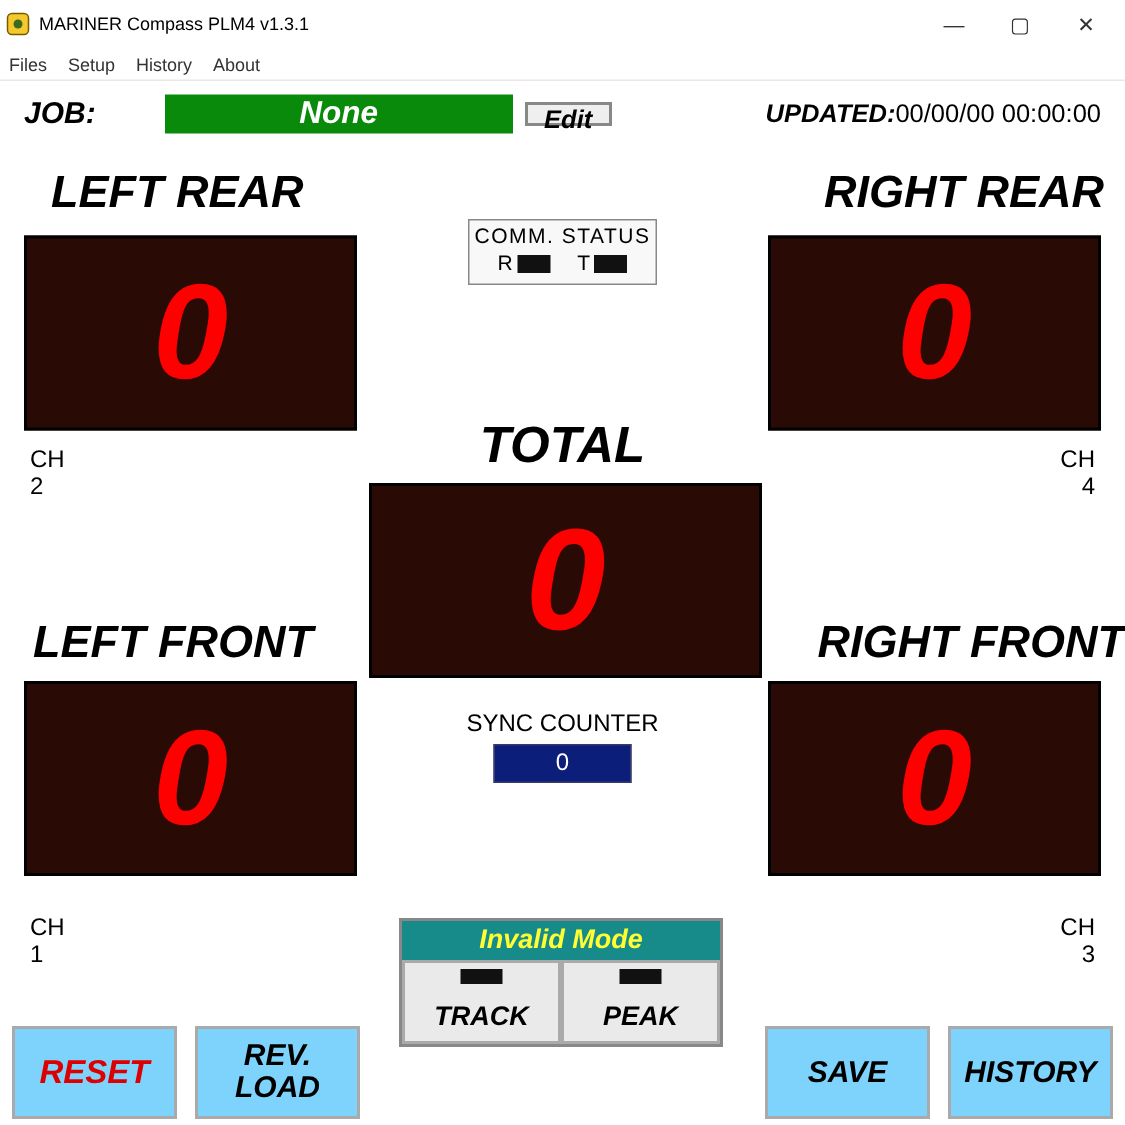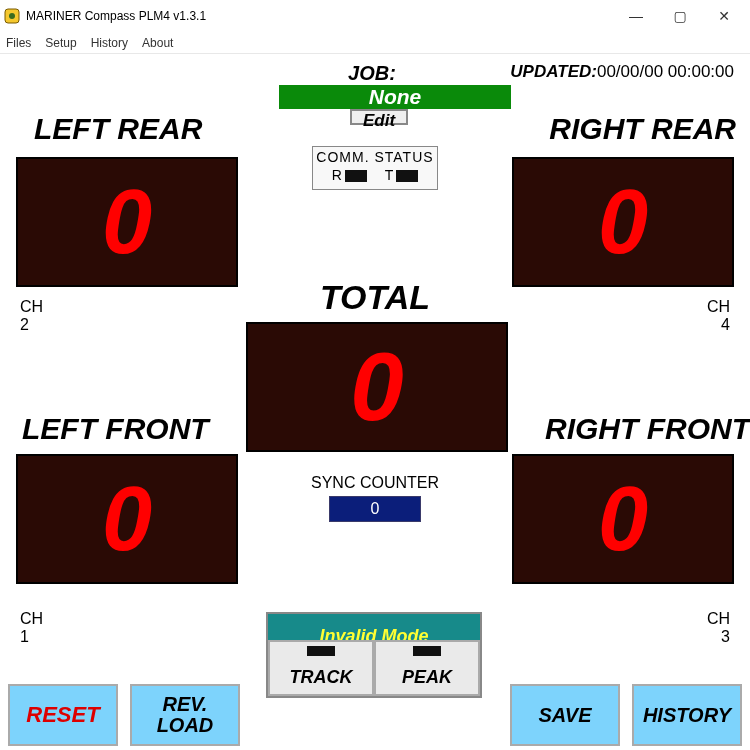--- a/index.html
+++ b/index.html
@@ -6,21 +6,21 @@
   body { font-family: Arial, sans-serif; background: #fff; width: 750px; height: 750px; position: relative; overflow: hidden; }
   .titlebar { height: 26px; display: flex; align-items: center; padding: 16px 4px; background: #fff; font-size: 12px; color: #000; }
   .titlebar .icon { width: 16px; height: 16px; margin-right: 6px; display: inline-flex; align-items: center; justify-content: center; }
   .titlebar .title { flex: 1; }
   .win-controls { display: flex; gap: 0; }
   .win-btn { width: 44px; height: 26px; display: flex; align-items: center; justify-content: center; font-size: 14px; color: #333; background: transparent; border: none; }
   .win-btn.close { width: 44px; }
   .menubar { height: 22px; display: flex; align-items: center; padding: 2px 6px; gap: 14px; font-size: 12px; color: #333; border-bottom: 1px solid #e8e8e8; }
   .menubar span { cursor: default; }
   .content { position: relative; width: 750px; height: 702px; }
-  .jobrow { position: absolute; top: 8px; left: 16px; right: 16px; height: 28px; display: flex; align-items: center; flex-direction: column; }
+  .jobrow { position: absolute; top: 8px; left: 16px; right: 16px; height: 28px; display: flex; align-items: center; }
   .joblabel { font-weight: bold; font-style: italic; font-size: 20px; margin-right: 6px; }
   .jobbox { width: 232px; height: 26px; background: #0a8a0a; color: #fff; font-weight: bold; font-style: italic; font-size: 21px; display: flex; align-items: center; justify-content: center; margin-left: 40px; }
   .editbtn { width: 58px; height: 16px; margin-left: 8px; font-weight: bold; font-style: italic; font-size: 17px; border: 2px solid #888; background: #efefef; }
   .updated { position: absolute; right: 0; font-size: 17px; }
   .updated .lbl { font-weight: bold; font-style: italic; }
   .gaugetitle { position: absolute; font-weight: bold; font-style: italic; font-size: 30px; line-height: 1; }
   .t-lr { top: 60px; left: 34px; }
   .t-rr { top: 60px; right: 14px; }
   .t-lf { top: 360px; left: 22px; }
   .t-rf { top: 360px; right: 0px; }
@@ -38,21 +38,21 @@
   .ch-rr { top: 244px; right: 20px; text-align: right; }
   .ch-lf { top: 556px; left: 20px; }
   .ch-rf { top: 556px; right: 20px; text-align: right; }
   .commbox { position: absolute; top: 92px; left: 312px; width: 126px; height: 44px; border: 1px solid #888; background: #f8f8f8; text-align: center; padding-top: 2px; }
   .commbox .lbl { font-size: 14px; letter-spacing: 1px; }
   .commrow { display: flex; justify-content: center; gap: 18px; margin-top: 2px; font-size: 14px; }
   .commled { display: inline-block; width: 22px; height: 12px; background: #111; vertical-align: middle; margin-left: 3px; }
   .synclbl { position: absolute; top: 420px; left: 50%; transform: translateX(-50%); font-size: 16px; }
   .syncbox { position: absolute; top: 442px; left: 50%; transform: translateX(-50%); width: 92px; height: 26px; background: #0b1e7a; color: #fff; border: 1px solid #3a3a6a; display: flex; align-items: center; justify-content: center; font-size: 16px; }
   .modepanel { position: absolute; top: 558px; left: 266px; width: 216px; height: 86px; background: #178a8a; border: 2px solid #888; }
-  .modepanel .mptitle { text-align: center; color: #ffff33; font-weight: bold; font-style: italic; font-size: 18px; padding-top: 12px; }
+  .modepanel .mptitle { text-align: center; color: #ffff33; font-weight: bold; font-style: italic; font-size: 18px; padding-top: 2px; }
   .modepanel .mpbtns { position: absolute; bottom: 0; left: 0; right: 0; height: 56px; display: flex; }
   .mpbtn { flex: 1; background: #eaeaea; border: 2px solid #aaa; position: relative; display: flex; align-items: flex-end; justify-content: center; padding-bottom: 6px; font-weight: bold; font-style: italic; font-size: 18px; }
   .mpbtn .led { position: absolute; top: 4px; left: 50%; transform: translateX(-50%); width: 28px; height: 10px; background: #111; }
   .bottombtn { position: absolute; bottom: 10px; height: 62px; border: 2px solid #aaa; background: #7dd3fc; font-weight: bold; font-style: italic; font-size: 20px; display: flex; align-items: center; justify-content: center; text-align: center; line-height: 1.05; }
   .b-reset { left: 8px; width: 110px; color: #d00; font-size: 22px; }
   .b-rev { left: 130px; width: 110px; }
   .b-save { right: 130px; width: 110px; }
   .b-history { right: 8px; width: 110px; }
 </style>
 </head>

